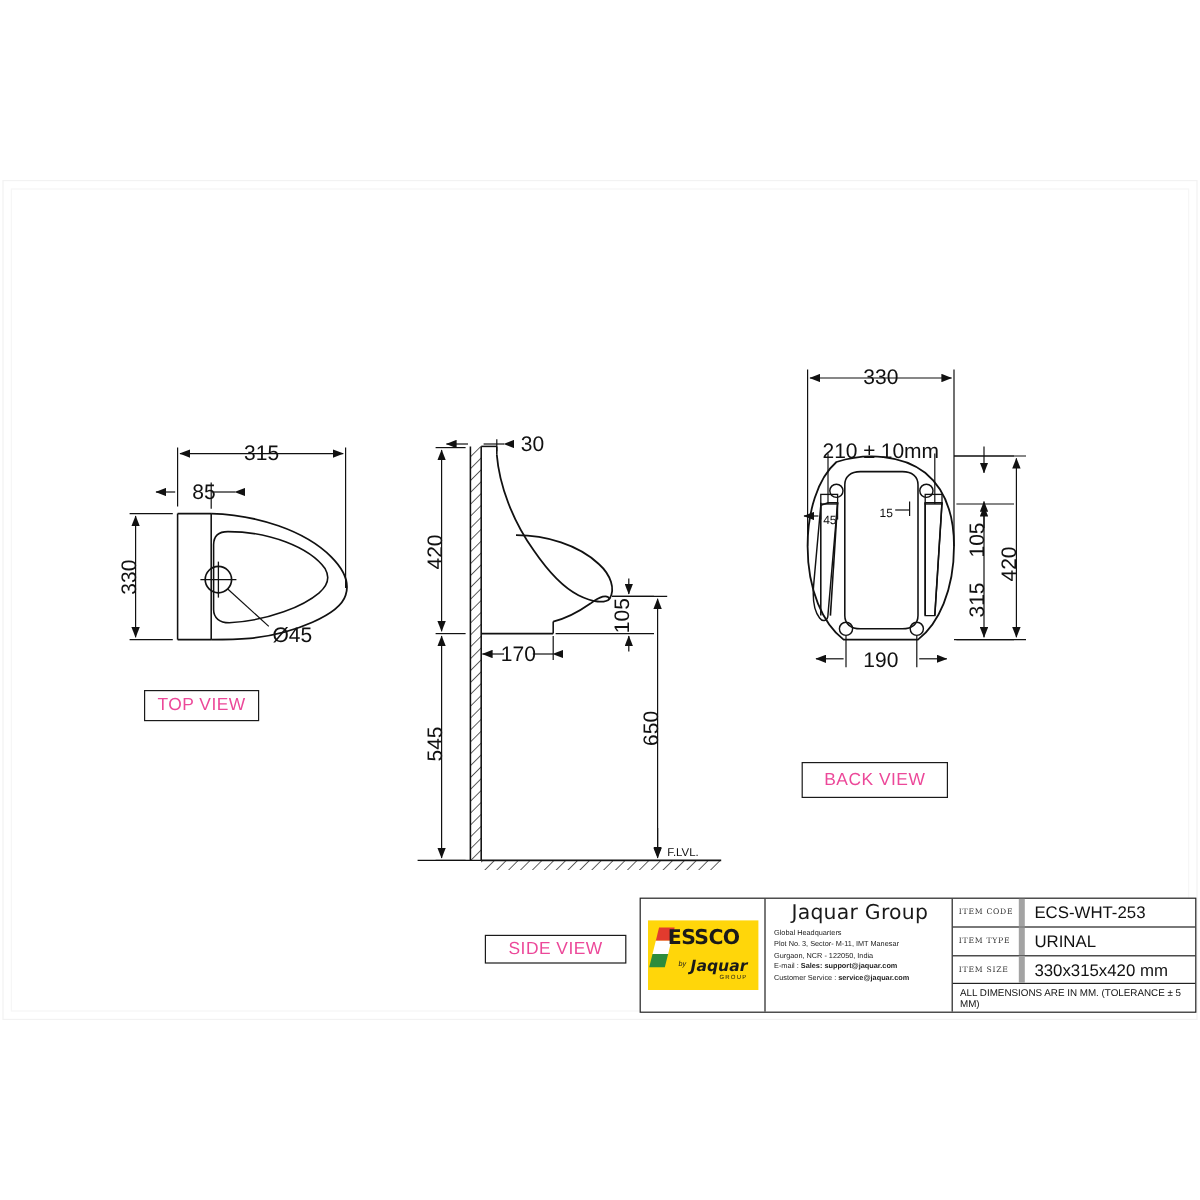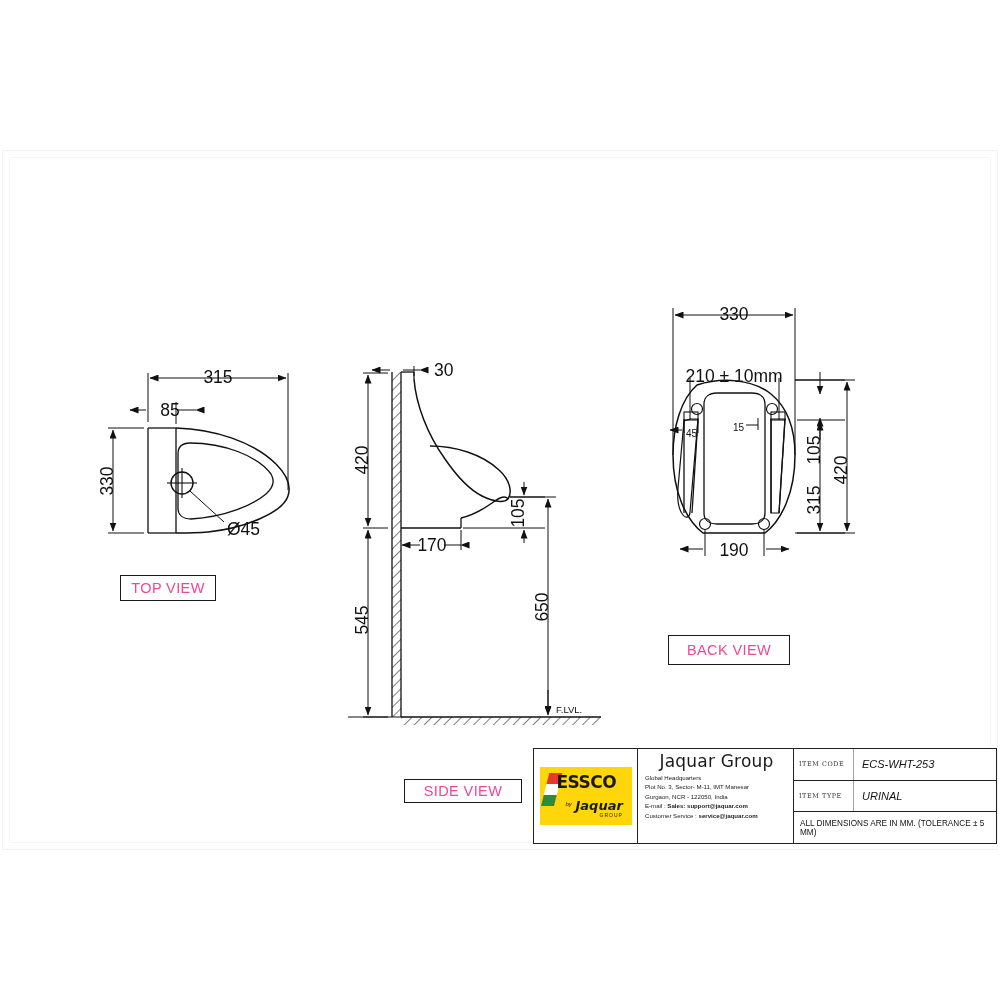--- a/index.html
+++ b/index.html
@@ -160,38 +160,37 @@
   }
   .spec-row {
     display: flex;
     flex: 1;
     border-bottom: 1px solid #222;
     box-sizing: border-box;
   }
   .spec-row:last-child { border-bottom: none; }
   .spec-key {
     width: 60px;
-    border-right: 1px solid #a3a3a3;
+    border-right: 5px solid #a3a3a3;
     box-sizing: border-box;
     display: flex;
     align-items: center;
     padding-left: 5px;
     font-size: 6.4px;
     letter-spacing: 0.6px;
     color: #333;
     font-family: "DejaVu Serif", serif;
   }
   .spec-val {
     flex: 1;
     display: flex;
     align-items: center;
     padding-left: 8px;
-    font-size: 11px;
+    font-size: 14px;
     color: #111;
-    font-style: italic;
   }
   .spec-note {
     flex: 1;
     display: flex;
     align-items: center;
     padding-left: 6px;
     font-size: 8.2px;
     color: #111;
   }
 
@@ -475,19 +474,23 @@
     <div class="tb-spec-cell">
       <div class="spec-row">
         <div class="spec-key">ITEM CODE</div>
         <div class="spec-val">ECS-WHT-253</div>
       </div>
       <div class="spec-row">
         <div class="spec-key">ITEM TYPE</div>
         <div class="spec-val">URINAL</div>
       </div>
       <div class="spec-row">
+        <div class="spec-key">ITEM SIZE</div>
+        <div class="spec-val">330x315x420 mm</div>
+      </div>
+      <div class="spec-row">
         <div class="spec-note">ALL DIMENSIONS ARE IN MM. (TOLERANCE ± 5 MM)</div>
       </div>
     </div>
 
   </div>
 
 </div>
 
 </body></html>

